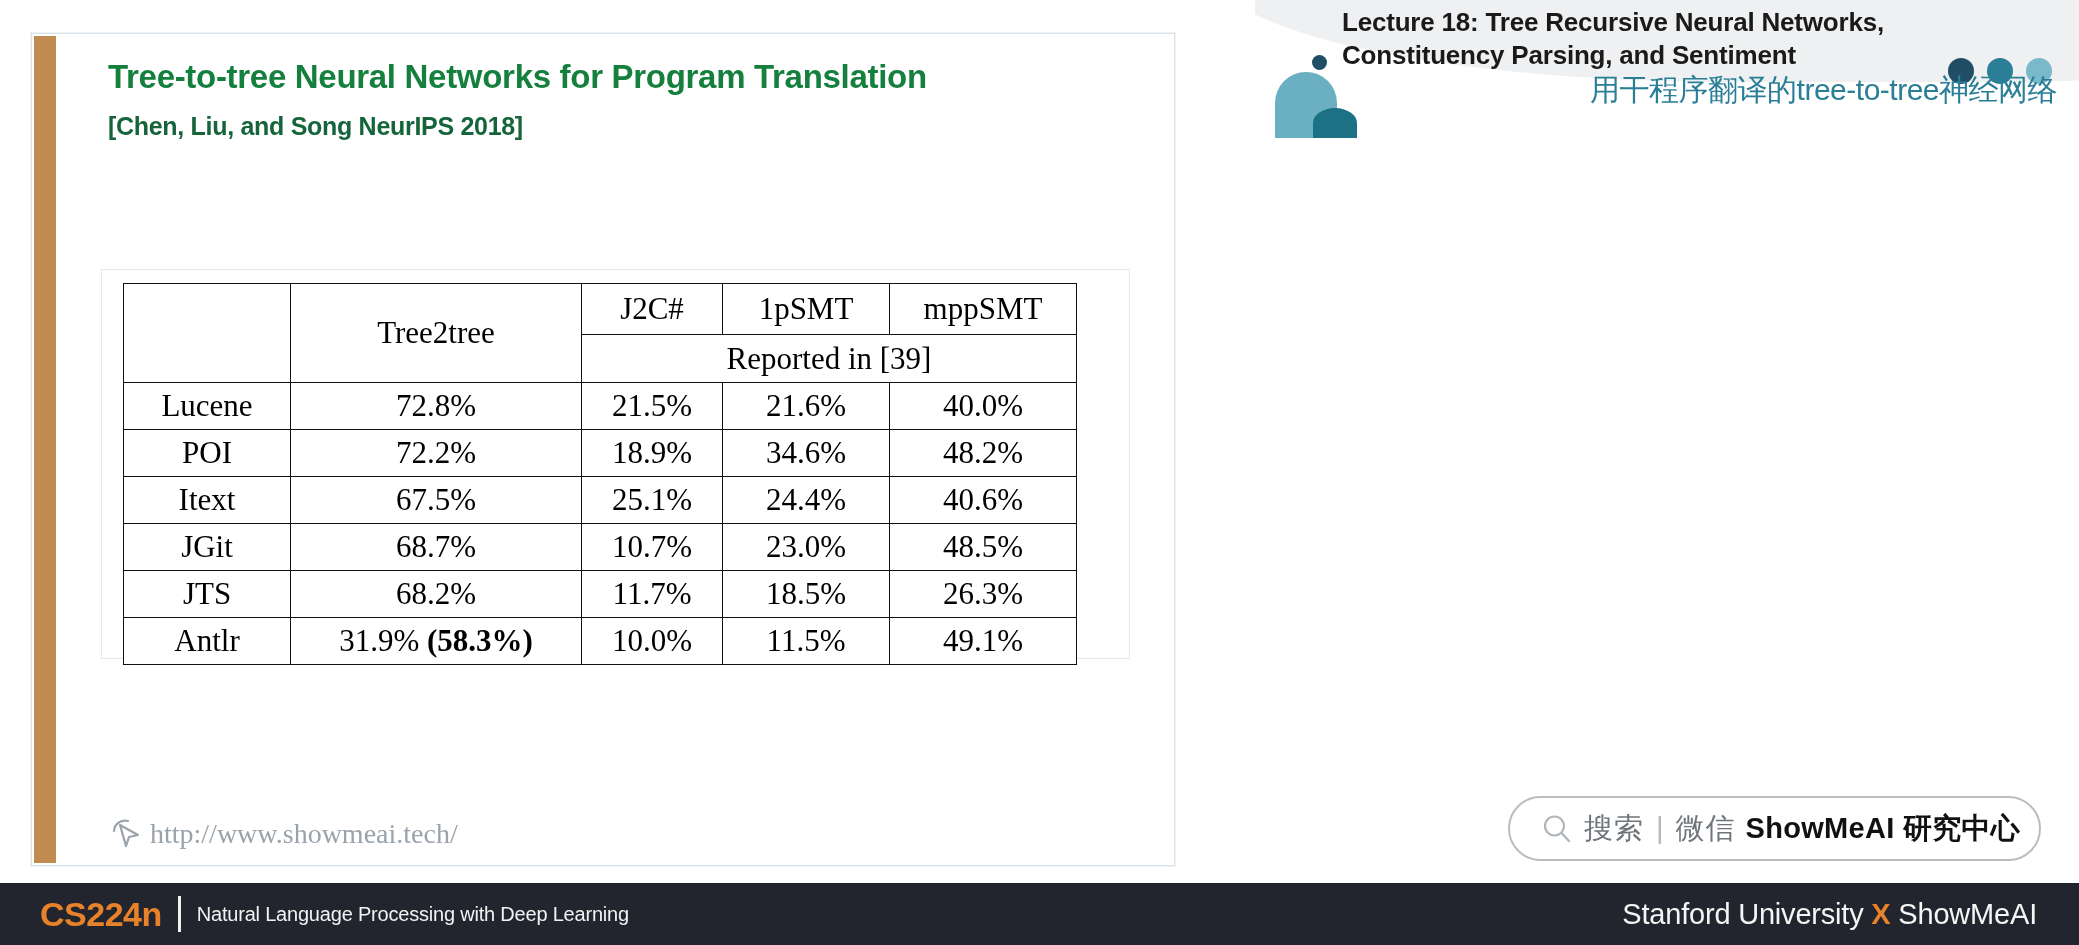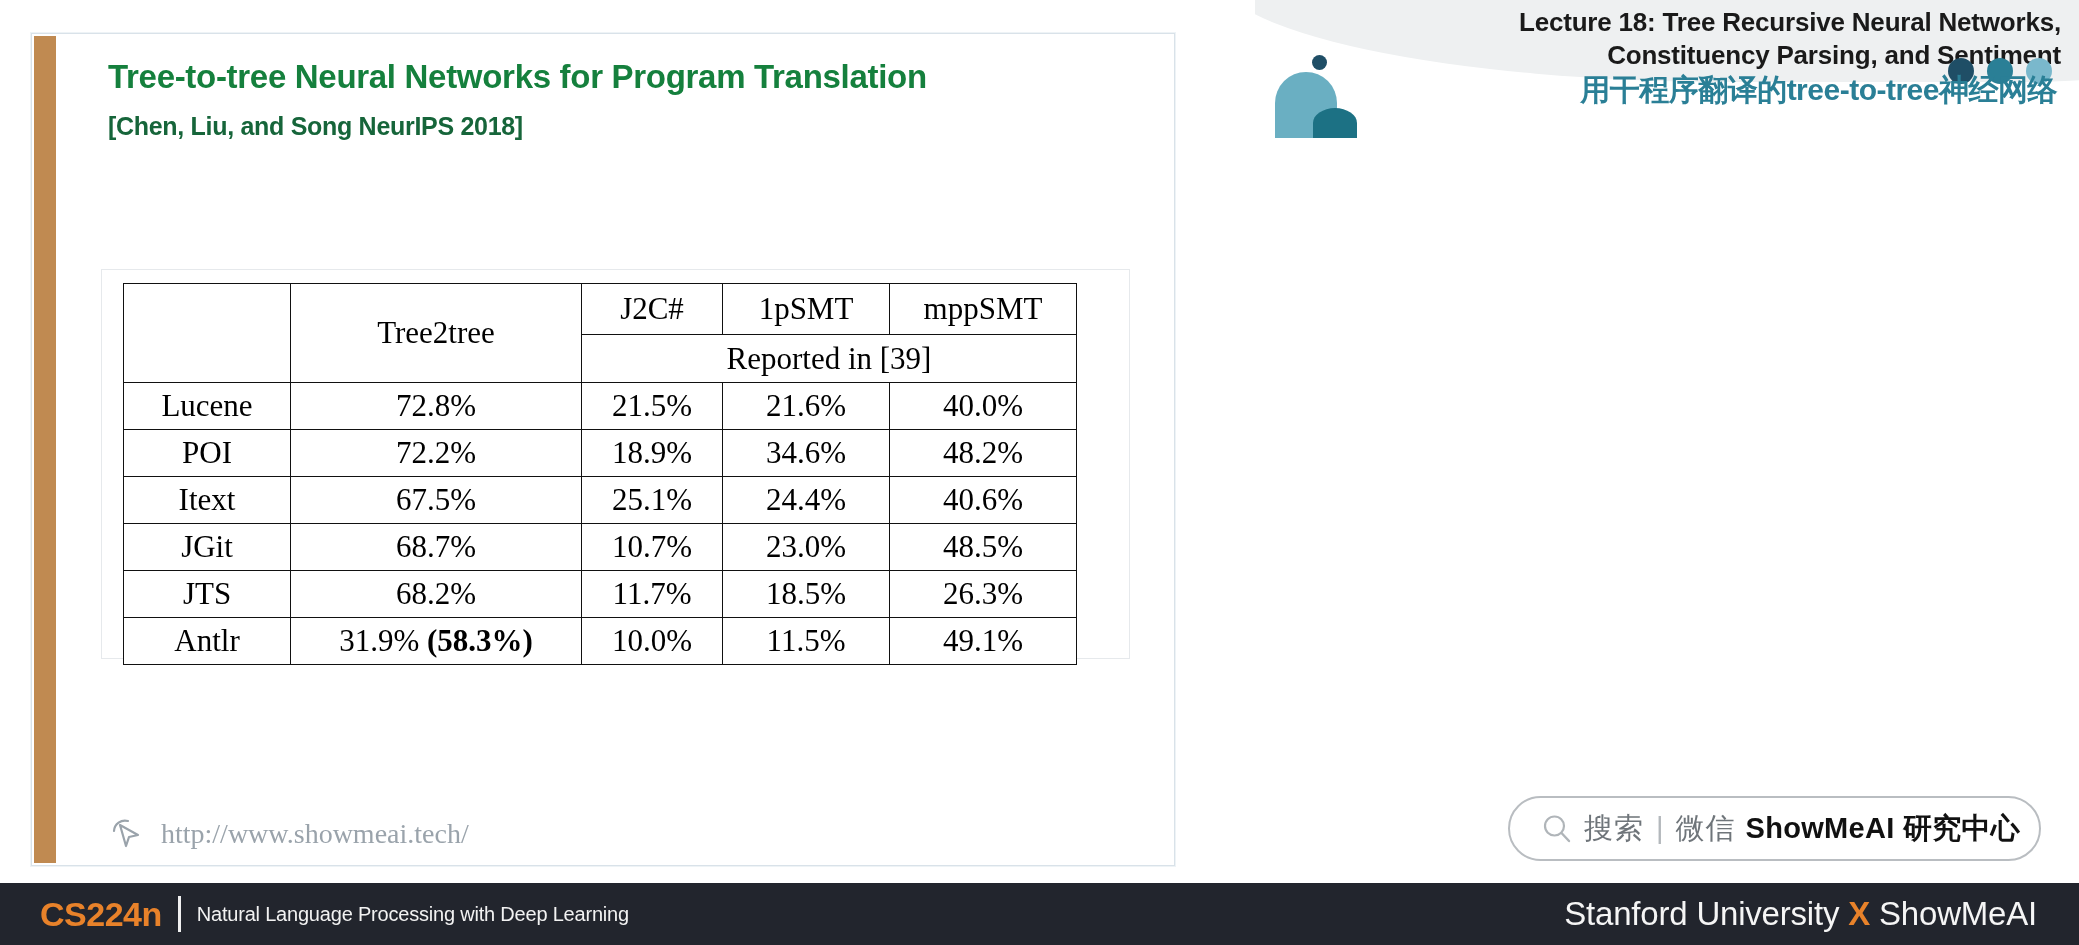--- a/index.html
+++ b/index.html
@@ -101,21 +101,21 @@
   td.bold-val { font-weight: bold; }
   .bold-inline { font-weight: bold; }
 
   
   #watermark {
     position: absolute;
     left: 108px;
     top: 815px;
     display: flex;
     align-items: center;
-    gap: 15px;
+    gap: 4px;
   }
   #watermark .wm-text {
     font-family: "Liberation Serif", serif;
     font-size: 28px;
     color: #9aa3ab;
   }
   .cursor-ico { display: block; }
 
   
   #header-band {
@@ -131,36 +131,35 @@
     left: -40px;
     top: -118px;
     width: 1000px;
     height: 200px;
     background: #eef0f1;
     border-bottom-left-radius: 520px 110px;
     border-bottom-right-radius: 180px 60px;
   }
   #lecture-title {
     position: absolute;
-    right: 18px;
+    right: 37px;
     top: 6px;
     width: 700px;
-    text-align: right;
     font-size: 26px;
     font-weight: bold;
     line-height: 1.28;
     color: #1a1a1a;
     letter-spacing: -0.2px;
   }
   #zh-subtitle {
     position: absolute;
     right: 22px;
     top: 70px;
     font-size: 30px;
-    font-weight: bold;
+    font-weight: normal;
     color: #2a7f96;
     letter-spacing: -0.5px;
     white-space: nowrap;
   }
   #brand-logo {
     position: absolute;
     left: 8px;
     top: 50px;
     width: 120px;
     height: 90px;
@@ -266,21 +265,21 @@
     margin: 0 16px;
   }
   #course-name {
     font-size: 20px;
     color: #f2f2f2;
     letter-spacing: -0.2px;
   }
   #bottom-right {
     margin-left: auto;
     margin-right: 42px;
-    font-size: 33px;
+    font-size: 29px;
     color: #f5f5f5;
     letter-spacing: -0.2px;
     white-space: nowrap;
   }
   #bottom-right .x-mark { color: #e8822a; font-weight: bold; }
 </style>
 </head>
 <body>
 
 <div id="header-band">

